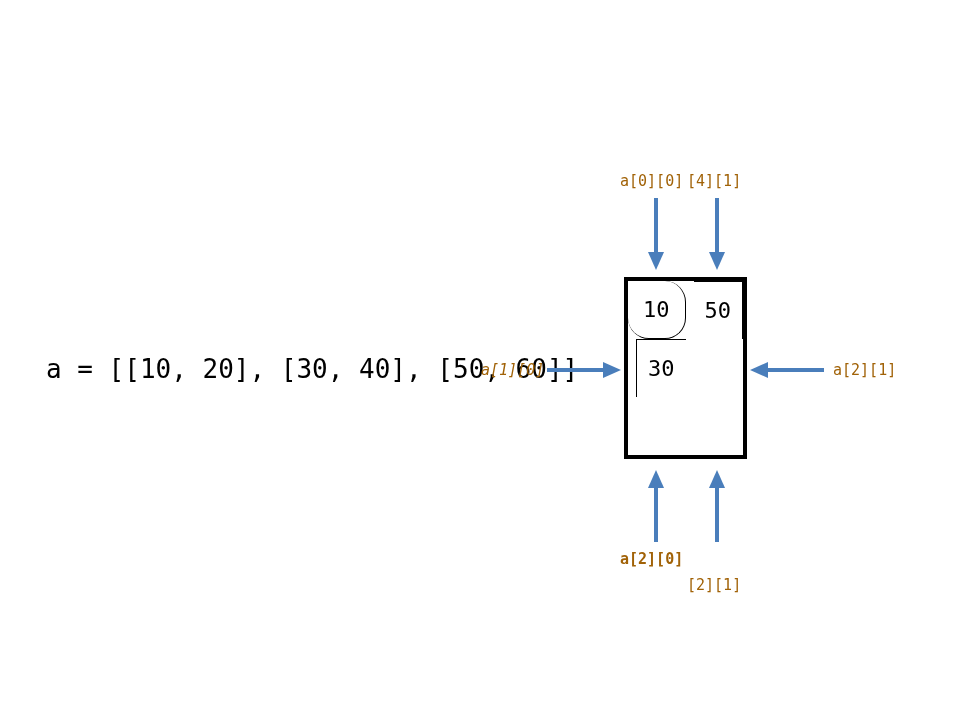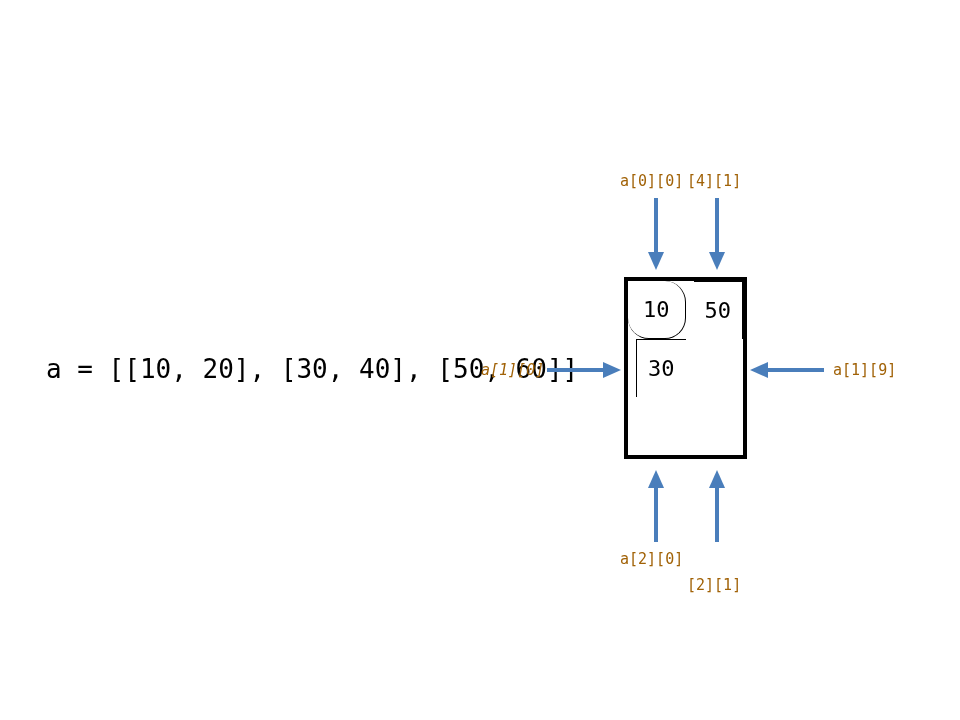--- a/index.html
+++ b/index.html
@@ -63,21 +63,21 @@
     position: absolute;
     font-size: 15px;
     line-height: 18px;
     white-space: pre;
     color: #a16207;
   }
   #label-00 { left: 620px; top: 172px; }
   #label-01 { left: 687px; top: 172px; }
   #label-10 { left: 481px; top: 361px; font-style: italic; }
   #label-11 { left: 833px; top: 361px; }
-  #label-20 { left: 620px; top: 550px; }
+  #label-20 { left: 620px; top: 550px; font-weight: bold; }
   #label-21 { left: 687px; top: 576px; }
 
   
   .arrow-svg {
     position: absolute;
     overflow: visible;
   }
   #arrow-00 { left: 645px; top: 196px; }
   #arrow-01 { left: 706px; top: 196px; }
   #arrow-10 { left: 545px; top: 359px; }
@@ -89,21 +89,21 @@
 <body>
 
 <div id="canvas">
 
   <div id="declaration">a = [[10, 20], [30, 40], [50, 60]]</div>
 
   <div class="idx-label" id="label-00">a[0][0]</div>
   <div class="idx-label" id="label-01">[4][1]</div>
 
   <div class="idx-label" id="label-10">a[1][0]</div>
-  <div class="idx-label" id="label-11">a[1][9]</div>
+  <div class="idx-label" id="label-11">a[2][1]</div>
 
   <div class="idx-label" id="label-20">a[2][0]</div>
   <div class="idx-label" id="label-21">[2][1]</div>
 
   <svg class="arrow-svg" id="arrow-00" width="22" height="76" viewBox="0 0 22 76">
     <line x1="11" y1="2" x2="11" y2="58" stroke="#4a7ebb" stroke-width="4"></line>
     <polygon points="11,74 3,56 19,56" fill="#4a7ebb"></polygon>
   </svg>
   <svg class="arrow-svg" id="arrow-01" width="22" height="76" viewBox="0 0 22 76">
     <line x1="11" y1="2" x2="11" y2="58" stroke="#4a7ebb" stroke-width="4"></line>

